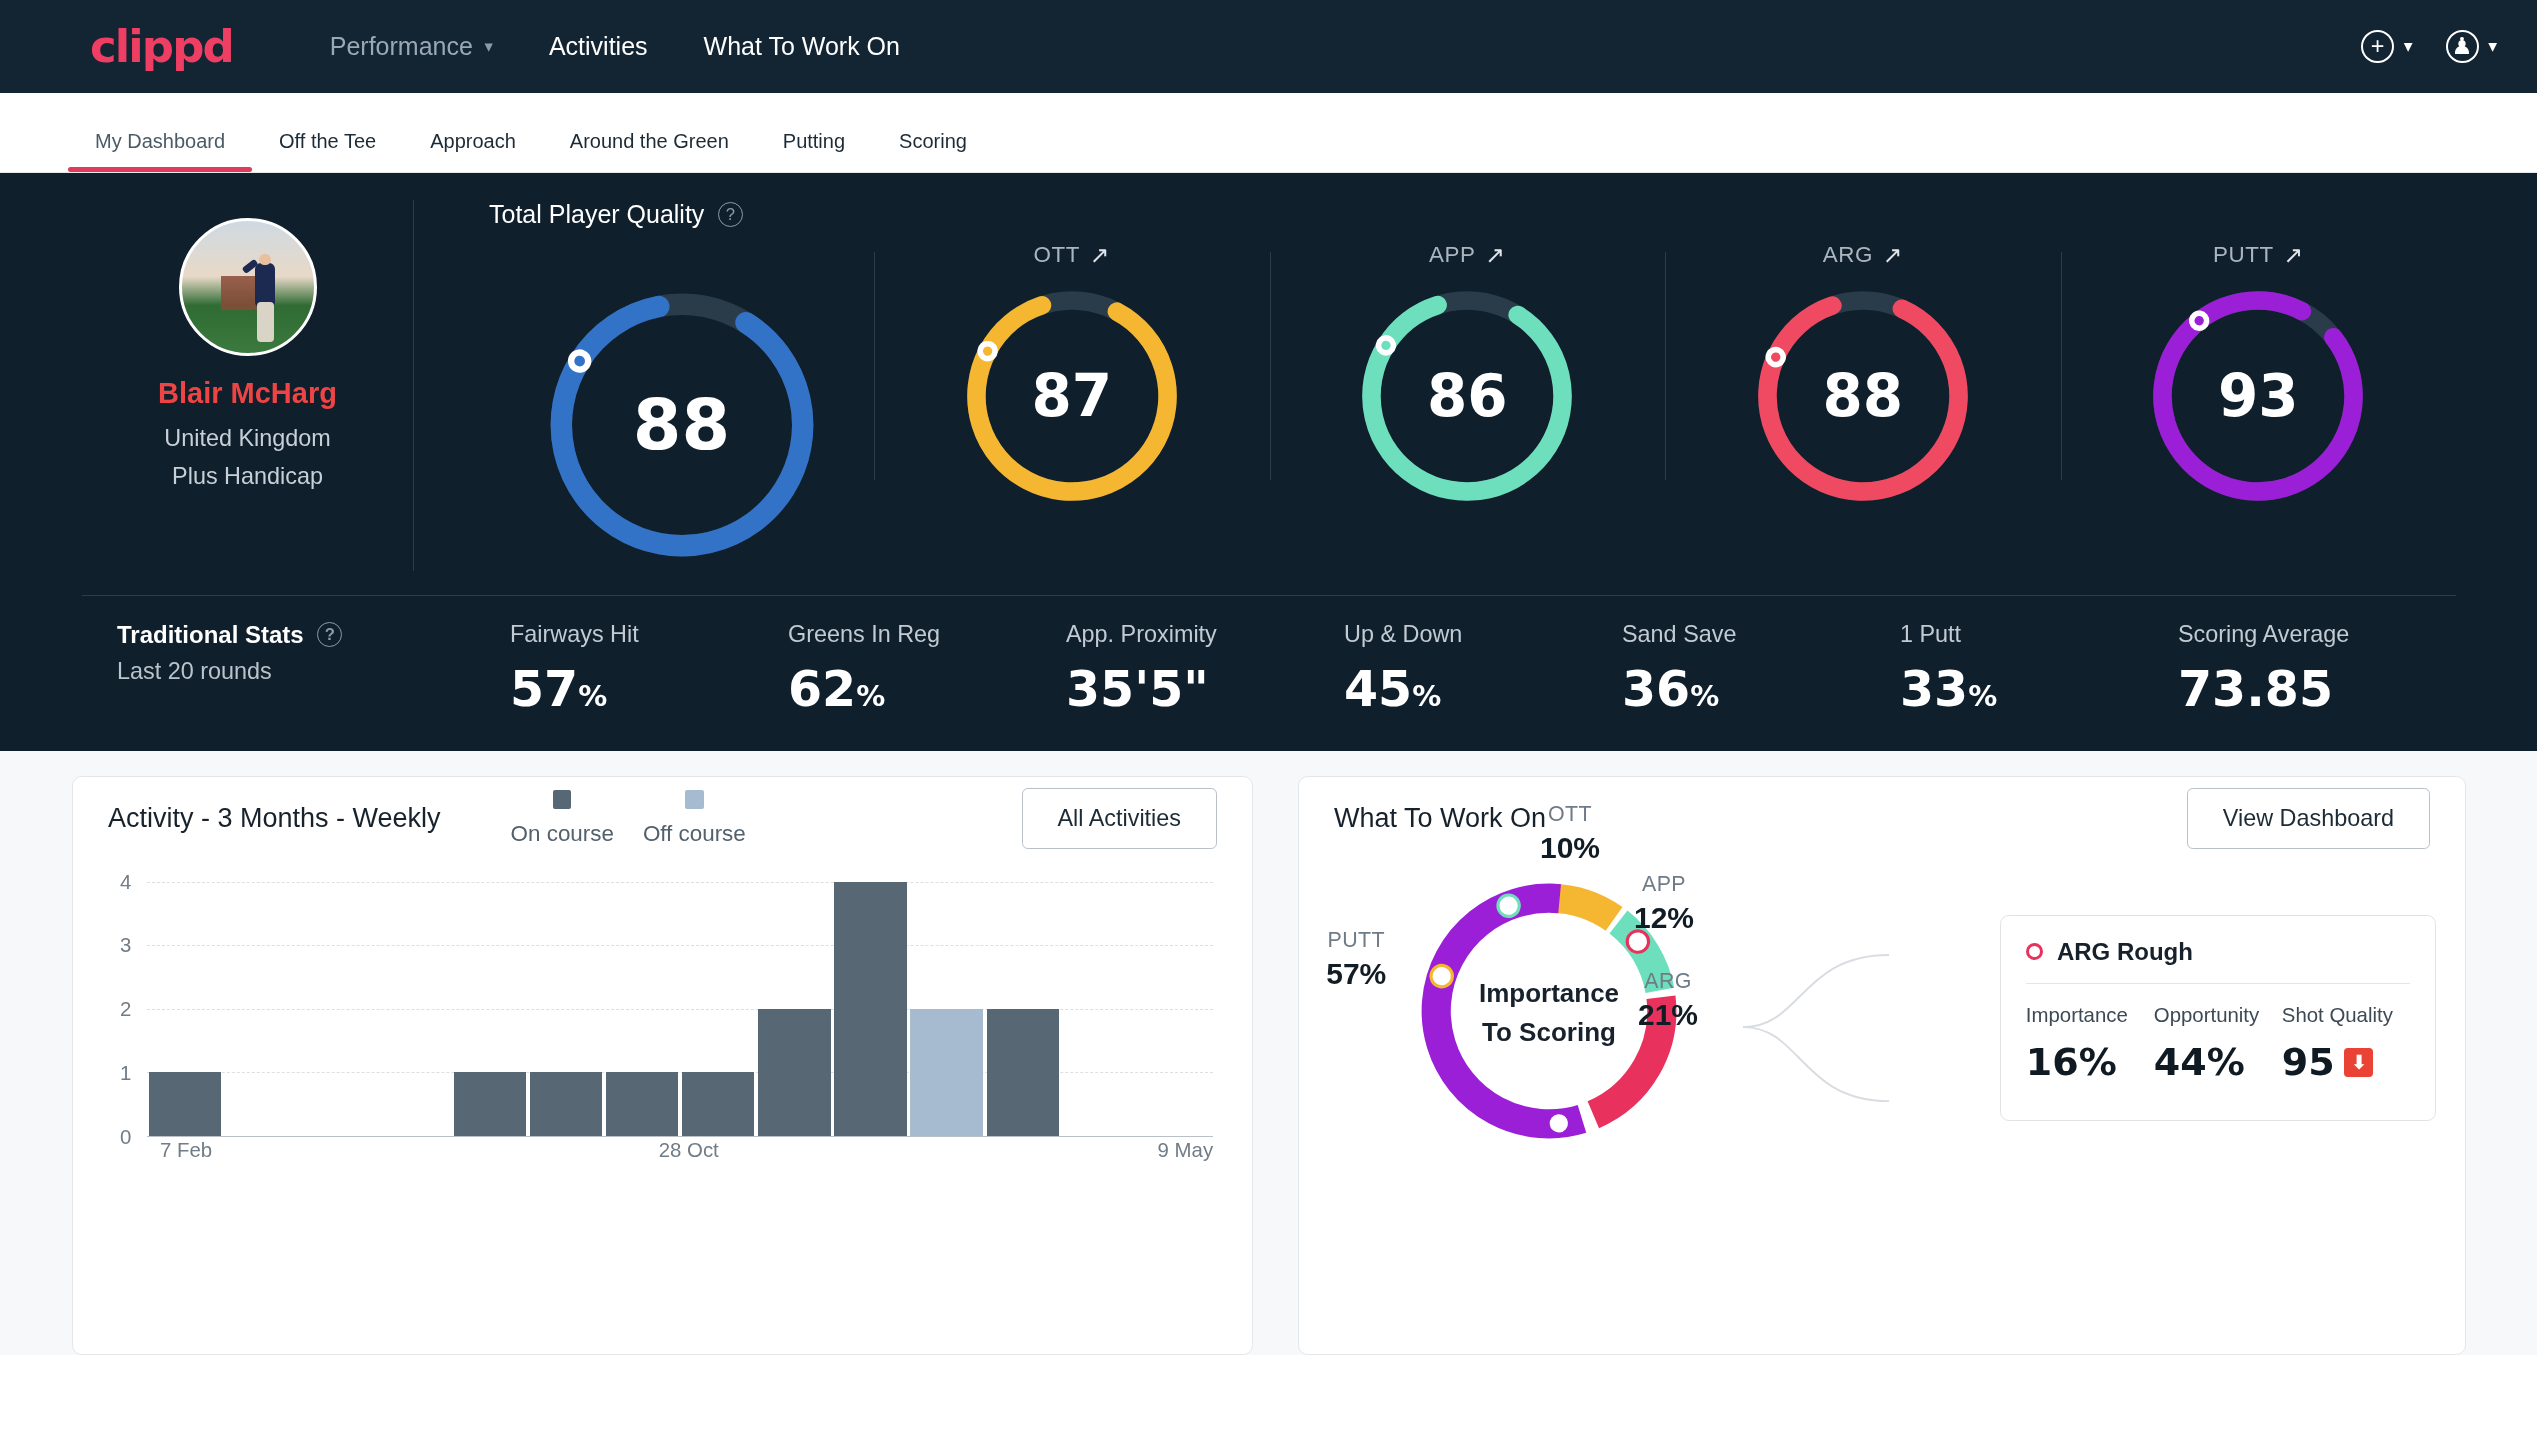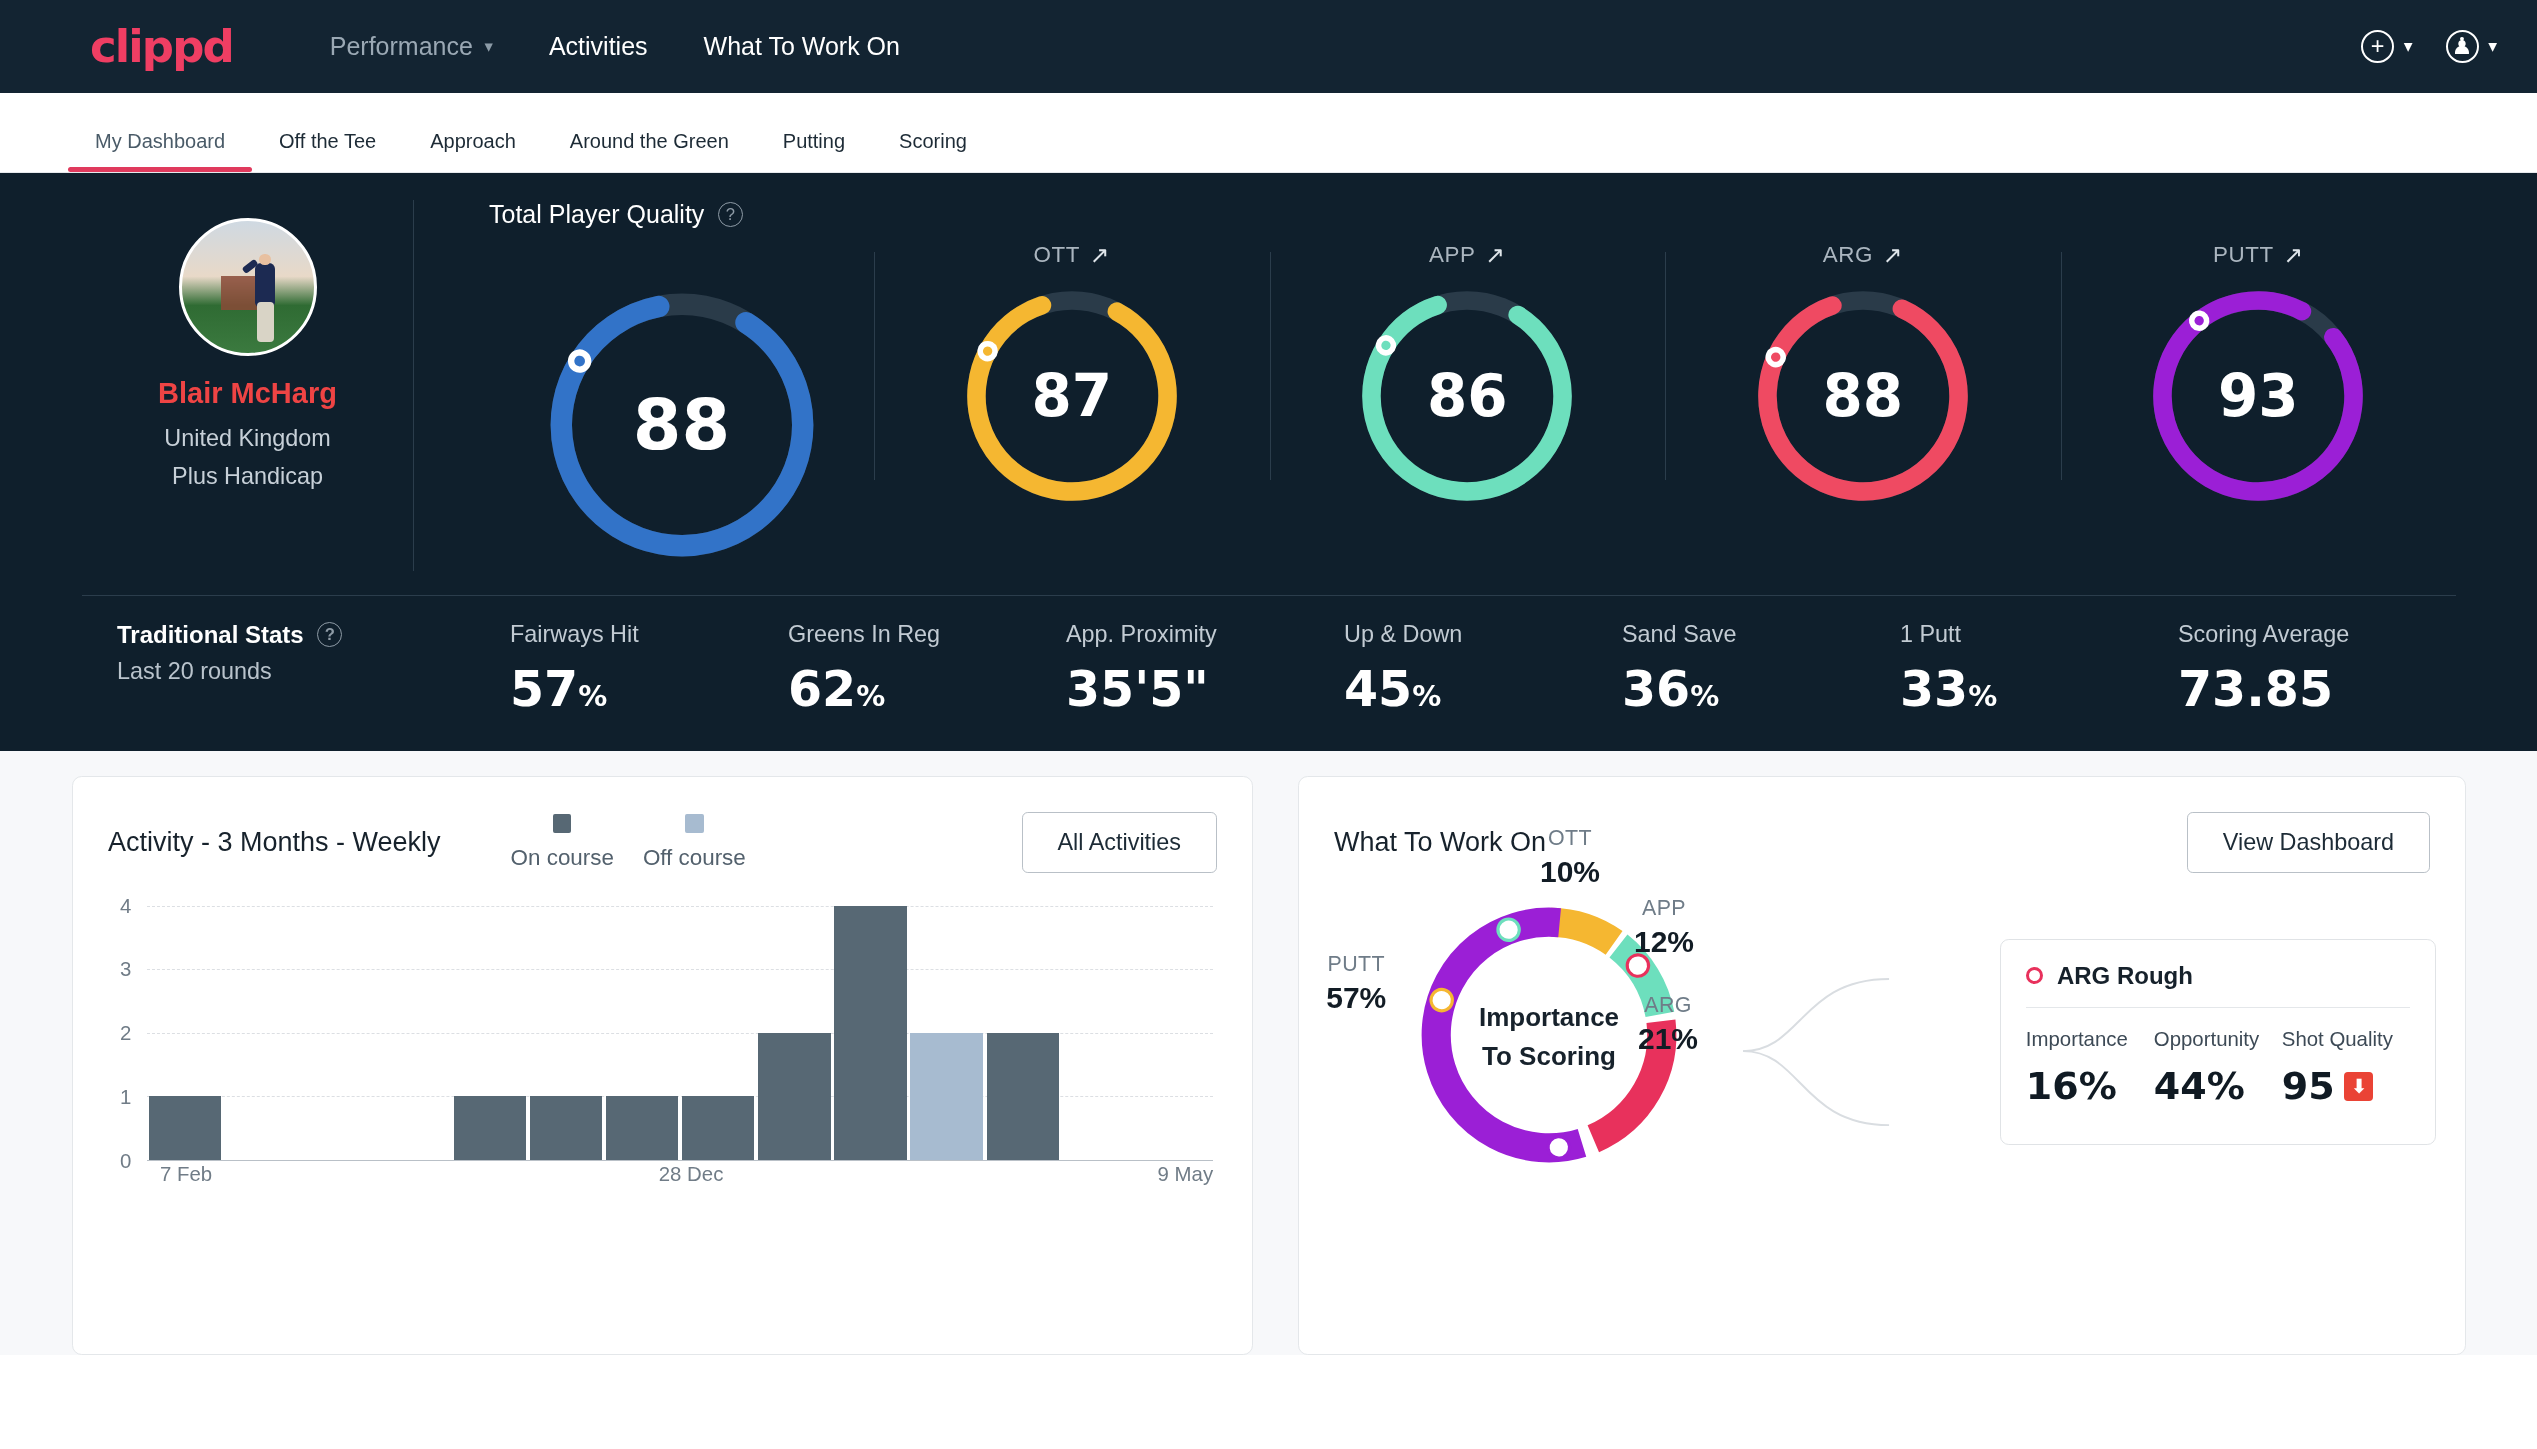--- a/index.html
+++ b/index.html
@@ -147,21 +147,21 @@
   }
   .stat .num .unit { font-size: 29px; font-weight: 700; }
 
   
   .bottom {
     background: #f7f8fa; padding: 25px 72px 0 72px;
     display: flex; gap: 45px; height: 604px;
   }
   .card {
     background: #fff; border: 1px solid #e4e7ea; border-radius: 9.7px;
-    padding: 35px 35px;
+    padding: 11px 35px;
   }
   .card-l { flex: 0 0 1181px; }
   .card-r { flex: 1; }
   .card-head { display: flex; align-items: center; gap: 27px; }
   .card-title { font-size: 27px; color: #17222c; font-weight: 400; }
   .legend { display: flex; align-items: center; gap: 29px; margin-left: 43px; }
   .legend-item { display: flex; align-items: center; gap: 11.7px; font-size: 22.4px; color: #53616d; flex-direction: column; }
   .swatch { width: 18.5px; height: 18.5px; border-radius: 1.9px; }
   .btn {
     margin-left: auto; border: 1px solid #b9c0c7; background: #fff;
@@ -501,21 +501,21 @@
               <div class="bar" style="height:0;background:transparent"></div>
             </div>
           <div class="barcell">
               <div class="bar" style="height:0;background:transparent"></div>
             </div>
         </div>
       </div>
 
       <div class="xlabels">
         <span style="left:13px">7 Feb</span>
-        <span style="left:48%">28 Dec</span>
+        <span style="left:48%">28 Oct</span>
         <span style="right:0">9 May</span>
       </div>
     </div>
   </div>
 
   <div class="card card-r">
     <div class="card-head">
       <div class="card-title">What To Work On</div>
       <button class="btn">View Dashboard</button>
     </div>

